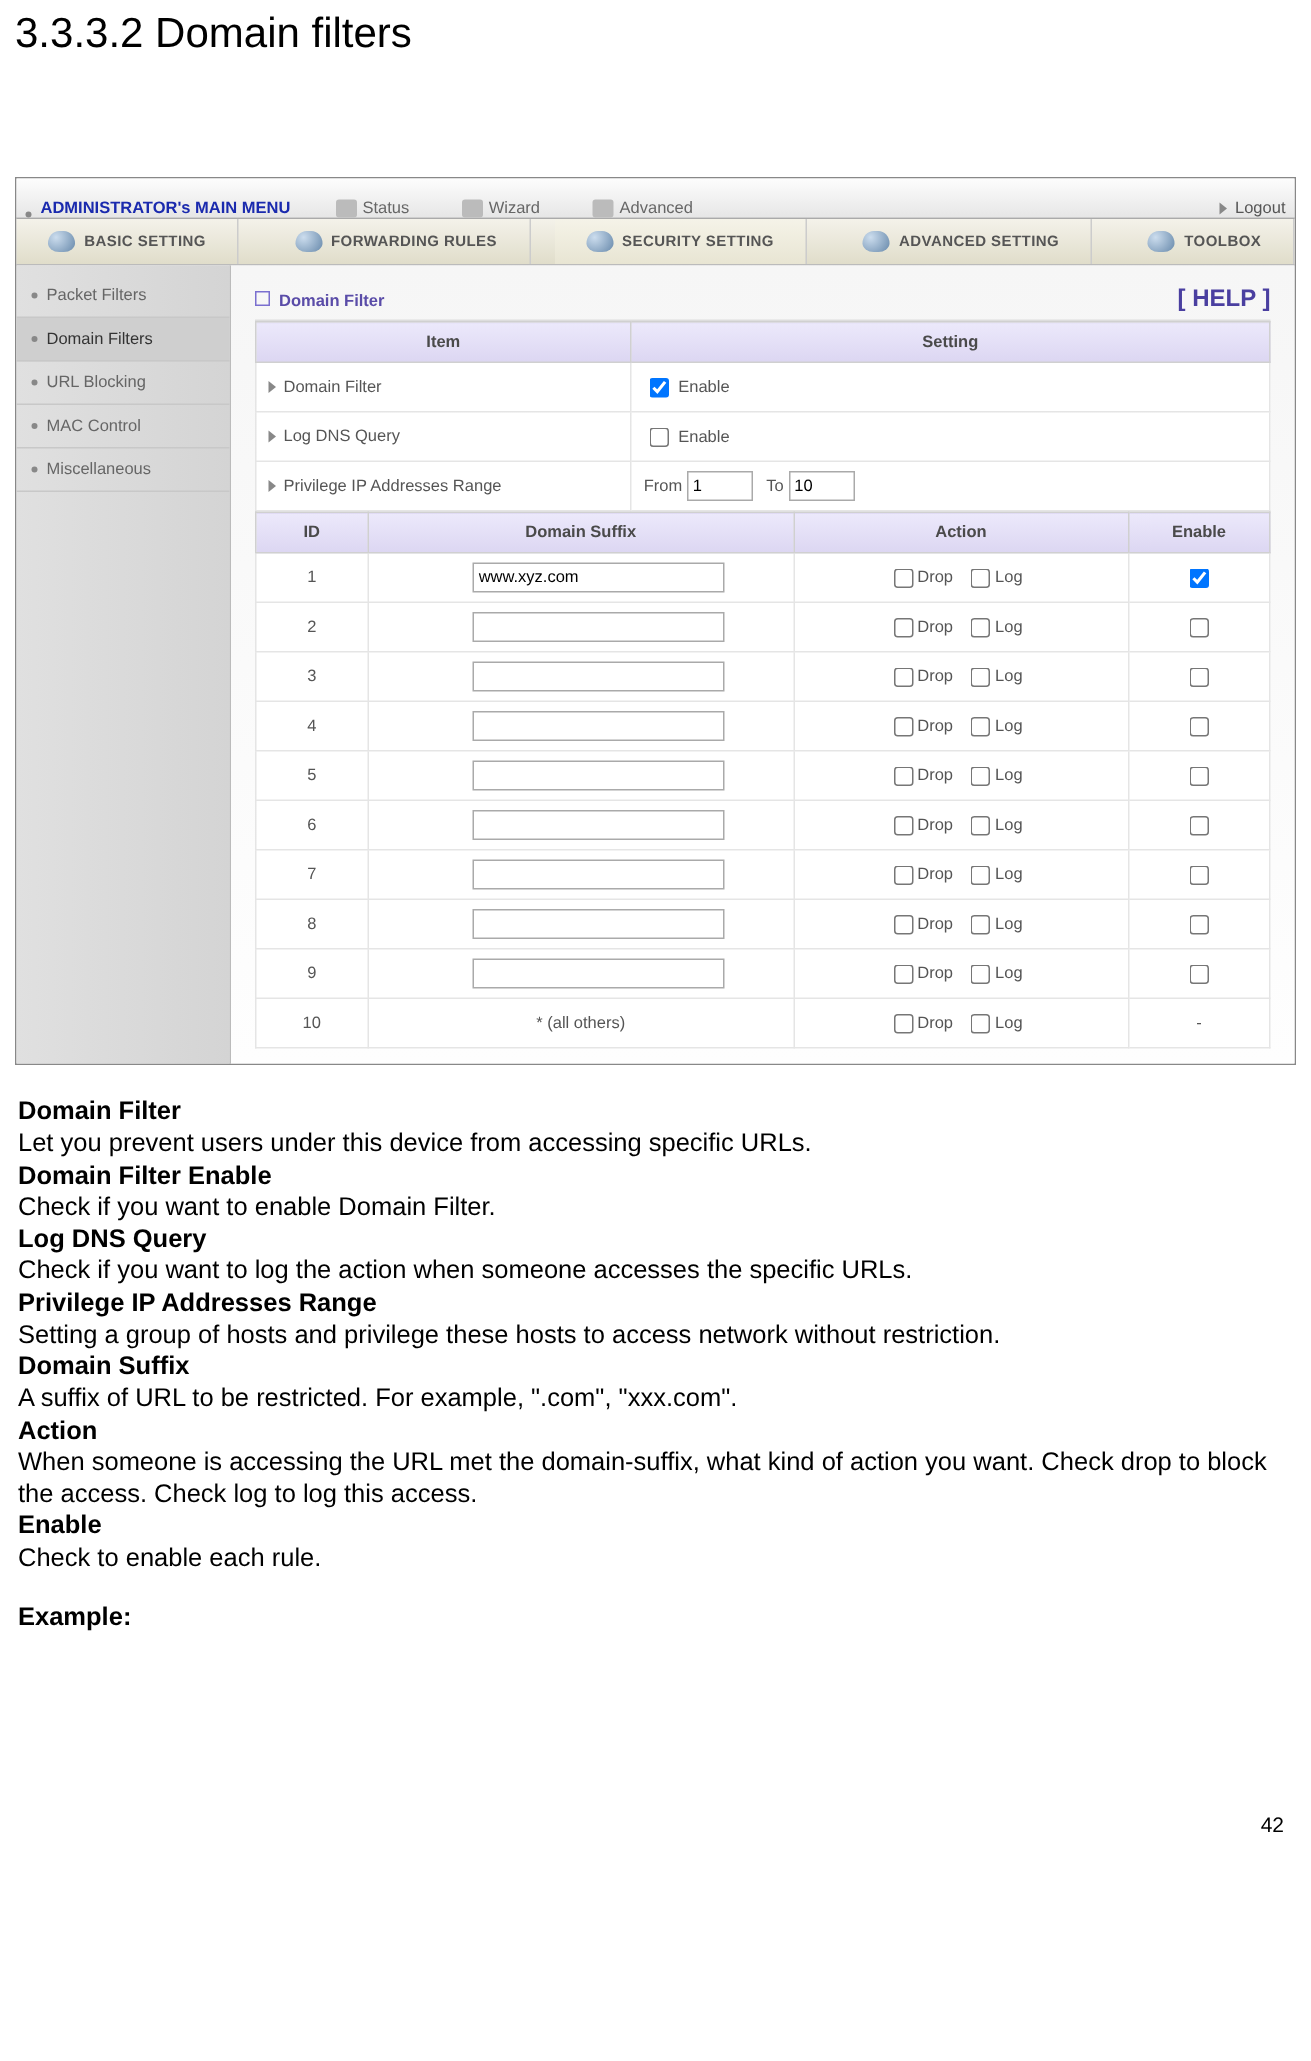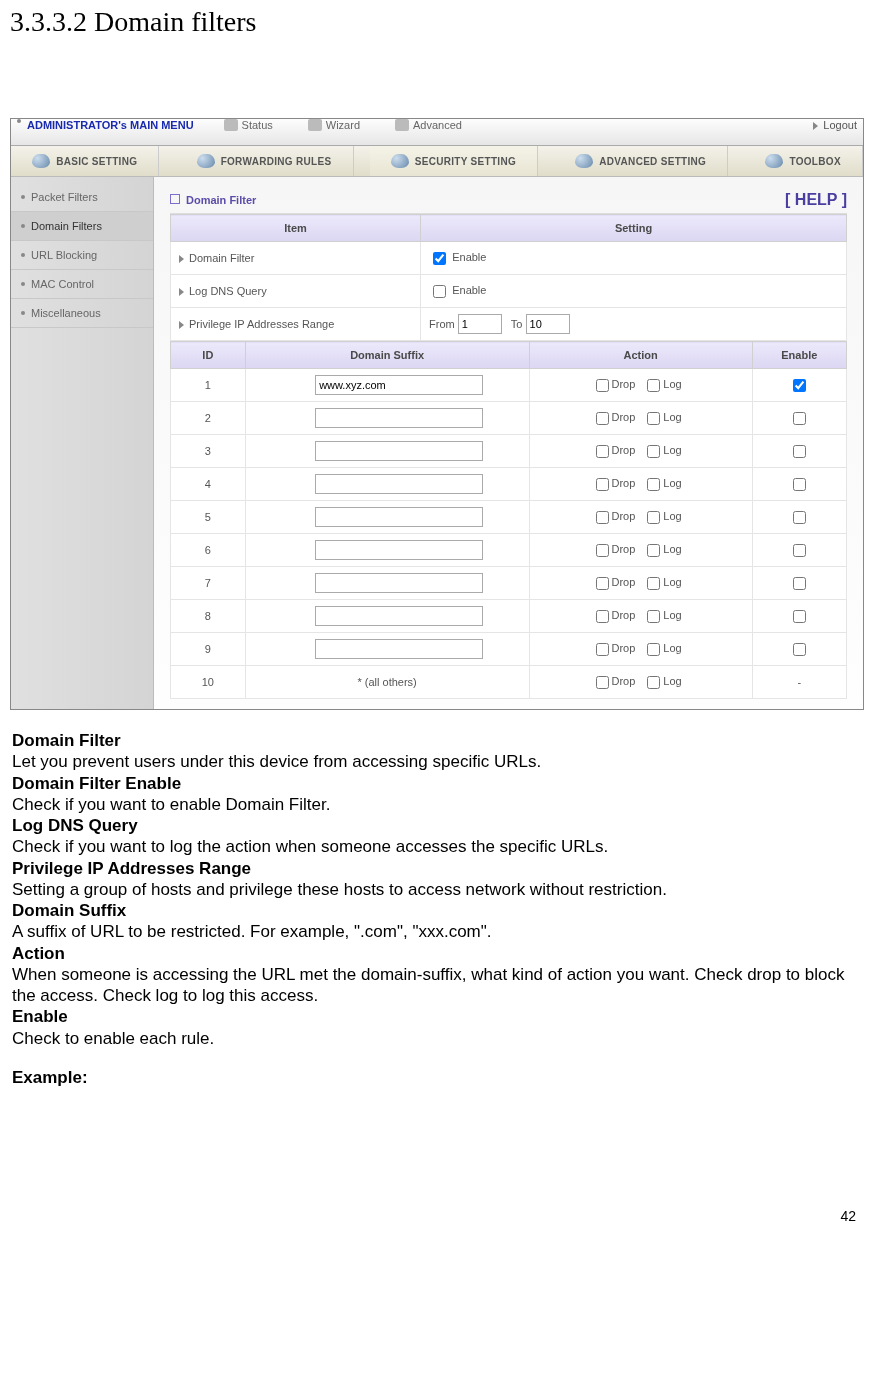--- a/index.html
+++ b/index.html
@@ -6,37 +6,37 @@
     margin: 0;
     font-family: Arial, Helvetica, sans-serif;
     font-size: 14px;
     background: #fff;
     color: #000;
   }
   .page {
     width: 874px;
   }
   h1 {
-    font-family: Liberation Serif, serif;
+    font-family: Liberation Sans, sans-serif;
     font-size: 28px;
     font-weight: normal;
     margin: 6px 0 0 10px;
   }
   .screenshot {
     margin: 80px 10px 20px 10px;
     border: 1px solid #888;
     background: #fff;
     font-size: 11px;
     color: #333;
   }
   .topbar {
     background: linear-gradient(#fdfdfd, #e6e6e6);
     border-bottom: 1px solid #aaa;
     display: flex;
-    align-items: flex-start;
+    align-items: flex-end;
     height: 26px;
     padding: 0 6px;
   }
   .topbar .menu-title { color: #1a2aae; font-weight: bold; font-size: 11px; margin-right: 30px; }
   .topbar .nav { display:flex; gap: 35px; align-items:center; color:#666; }
   .topbar .nav span { display:flex; align-items:center; gap:4px; }
   .topbar .logout { margin-left:auto; color:#555; }
   .bullet { width:4px; height:4px; border-radius:50%; background:#888; display:inline-block; margin-right:6px; vertical-align:middle; }
   .tri { display:inline-block; width:0; height:0; border-top:4px solid transparent; border-bottom:4px solid transparent; border-left:5px solid #888; margin-right:5px; vertical-align:middle;}
   .icon-sm { width:14px; height:12px; display:inline-block; background:#bbb; border-radius:2px; }

